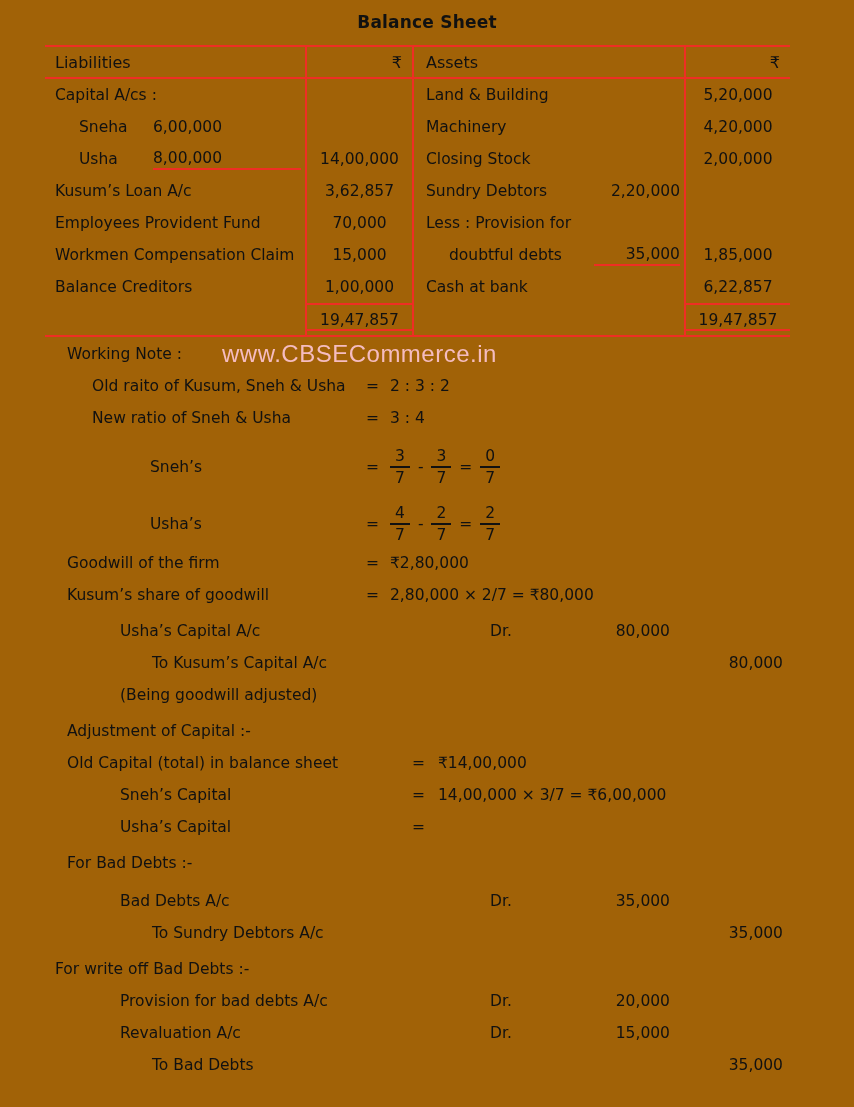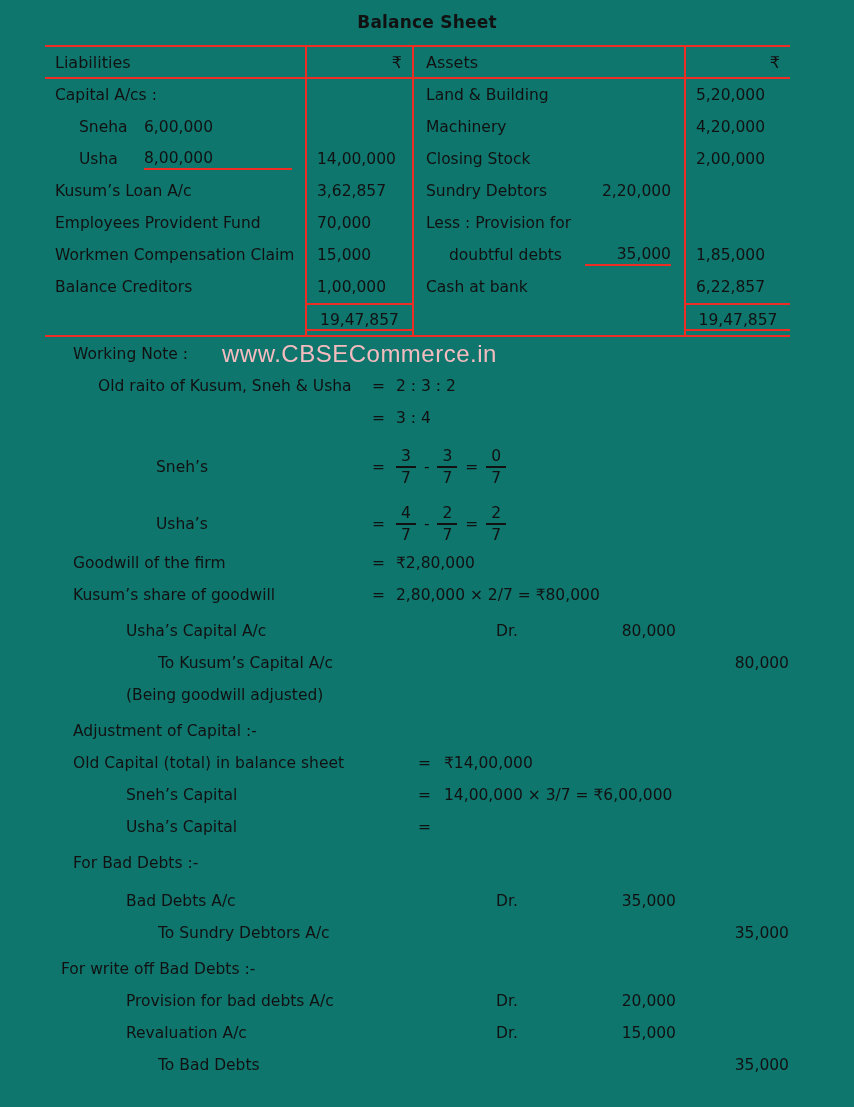--- a/index.html
+++ b/index.html
@@ -4,54 +4,54 @@
 <style>
   :root{
     --red:#ee2e24;
     --pink:#f5bcc0;
     --ink:#111111;
   }
   *{box-sizing:border-box;margin:0;padding:0}
   html,body{background:#ffffff}
   .page{
     position:relative;width:854px;height:1107px;overflow:hidden;
-    background:#0f766e;color:var(--ink);
+    background:#a16207;color:var(--ink);
     font-family:"DejaVu Sans",sans-serif;font-size:15.5px;
   }
   .title{
     position:absolute;top:12px;left:0;width:854px;text-align:center;
     font-size:17px;font-weight:bold;letter-spacing:.2px;
   }
   
   .sheet{
     position:absolute;left:45px;top:45px;width:745px;
     display:grid;grid-template-columns:260px 107px 272px 106px;grid-auto-rows:32px;
     border-top:2px solid var(--red);border-bottom:2px solid var(--red);
   }
-  .c{display:flex;align-items:center;padding:0 13px 0 10px;overflow:hidden;white-space:nowrap}
+  .c{display:flex;align-items:center;padding:0 4px 0 10px;overflow:hidden;white-space:nowrap}
   .v{border-left:2px solid var(--red)}
   .hdr{border-bottom:2px solid var(--red);font-size:16px}
   .rupee{justify-content:flex-end;padding-right:10px}
-  .num-cell{justify-content:flex-start;padding-right:10px}
+  .num-cell{justify-content:center;padding-right:10px}
   .c.assets-lbl{padding-left:12px}
   .ind{margin-left:24px}
   .ind2{margin-left:23px}
   .li-in{margin-left:auto;width:148px;text-align:left}
   .as-in{margin-left:auto;width:86px;text-align:right}
   .uline{border-bottom:2px solid var(--red);padding-bottom:1px}
   .tot{justify-content:center;padding-right:10px;border-top:2px solid var(--red);position:relative}
   .tot::after{content:"";position:absolute;left:0;right:0;bottom:4px;border-bottom:2px solid var(--red)}
   
   .watermark{
     position:absolute;left:222px;top:340px;
     font-family:"Liberation Sans","DejaVu Sans",sans-serif;
     font-size:24px;font-weight:normal;color:var(--pink);letter-spacing:.5px;
   }
   
-  .wn-line{position:absolute;left:16px;width:766px;height:22px}
+  .wn-line{position:absolute;left:10px;width:766px;height:22px}
   .wn-line.tall{height:58px}
   .wn-line > span{position:absolute;top:0;height:100%;display:flex;align-items:center;white-space:nowrap}
   .l45{left:45px}.l57{left:57px}.l82{left:82px}.l110{left:110px}.l140{left:140px}.l142{left:142px}
   .eqcol{left:356px}
   .valcol{left:380px}
   .eqcol2{left:402px}
   .valcol2{left:428px}
   .drcol{left:480px}
   .amt-dr{left:540px;width:120px;justify-content:flex-end}
   .amt-cr{left:653px;width:120px;justify-content:flex-end}
@@ -185,20 +185,21 @@
     <span class="l57">Working Note :</span>
   </div>
 
   <div class="wn-line" style="top:375px">
     <span class="l82">Old raito of Kusum, Sneh &amp; Usha</span>
     <span class="eqcol">=</span>
     <span class="valcol">2 : 3 : 2</span>
   </div>
 
   <div class="wn-line" style="top:407px">
+    <span class="l82">New ratio of Sneh &amp; Usha</span>
     <span class="eqcol">=</span>
     <span class="valcol">3 : 4</span>
   </div>
 
   <div class="wn-line tall" style="top:438px">
     <span class="l140">Sneh’s</span>
     <span class="eqcol">=</span>
     <span class="fracrow">
       <span class="frac">
           <span class="fnum">3</span>

